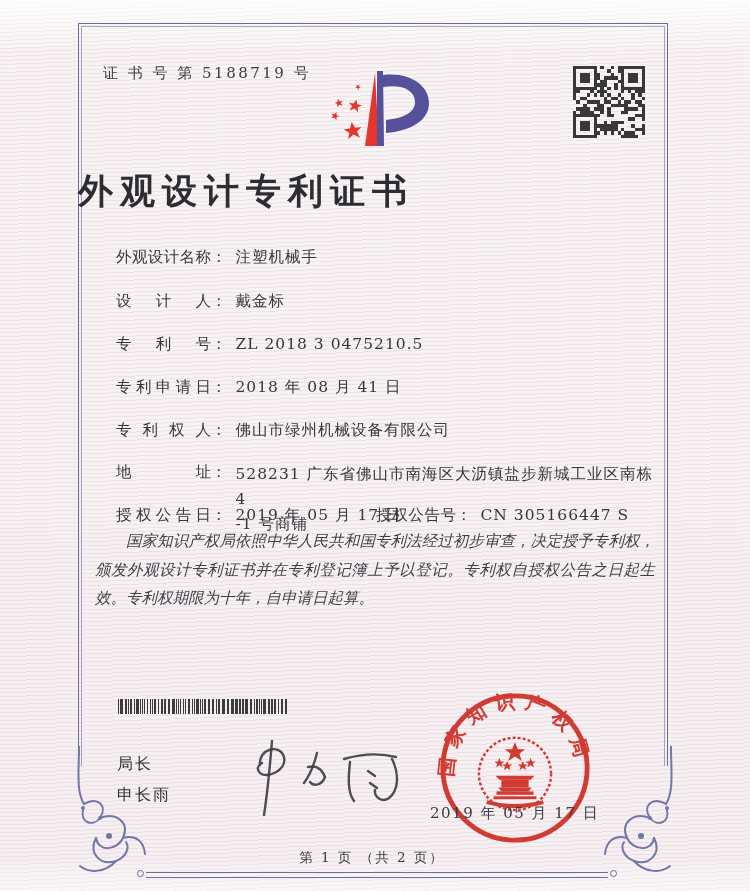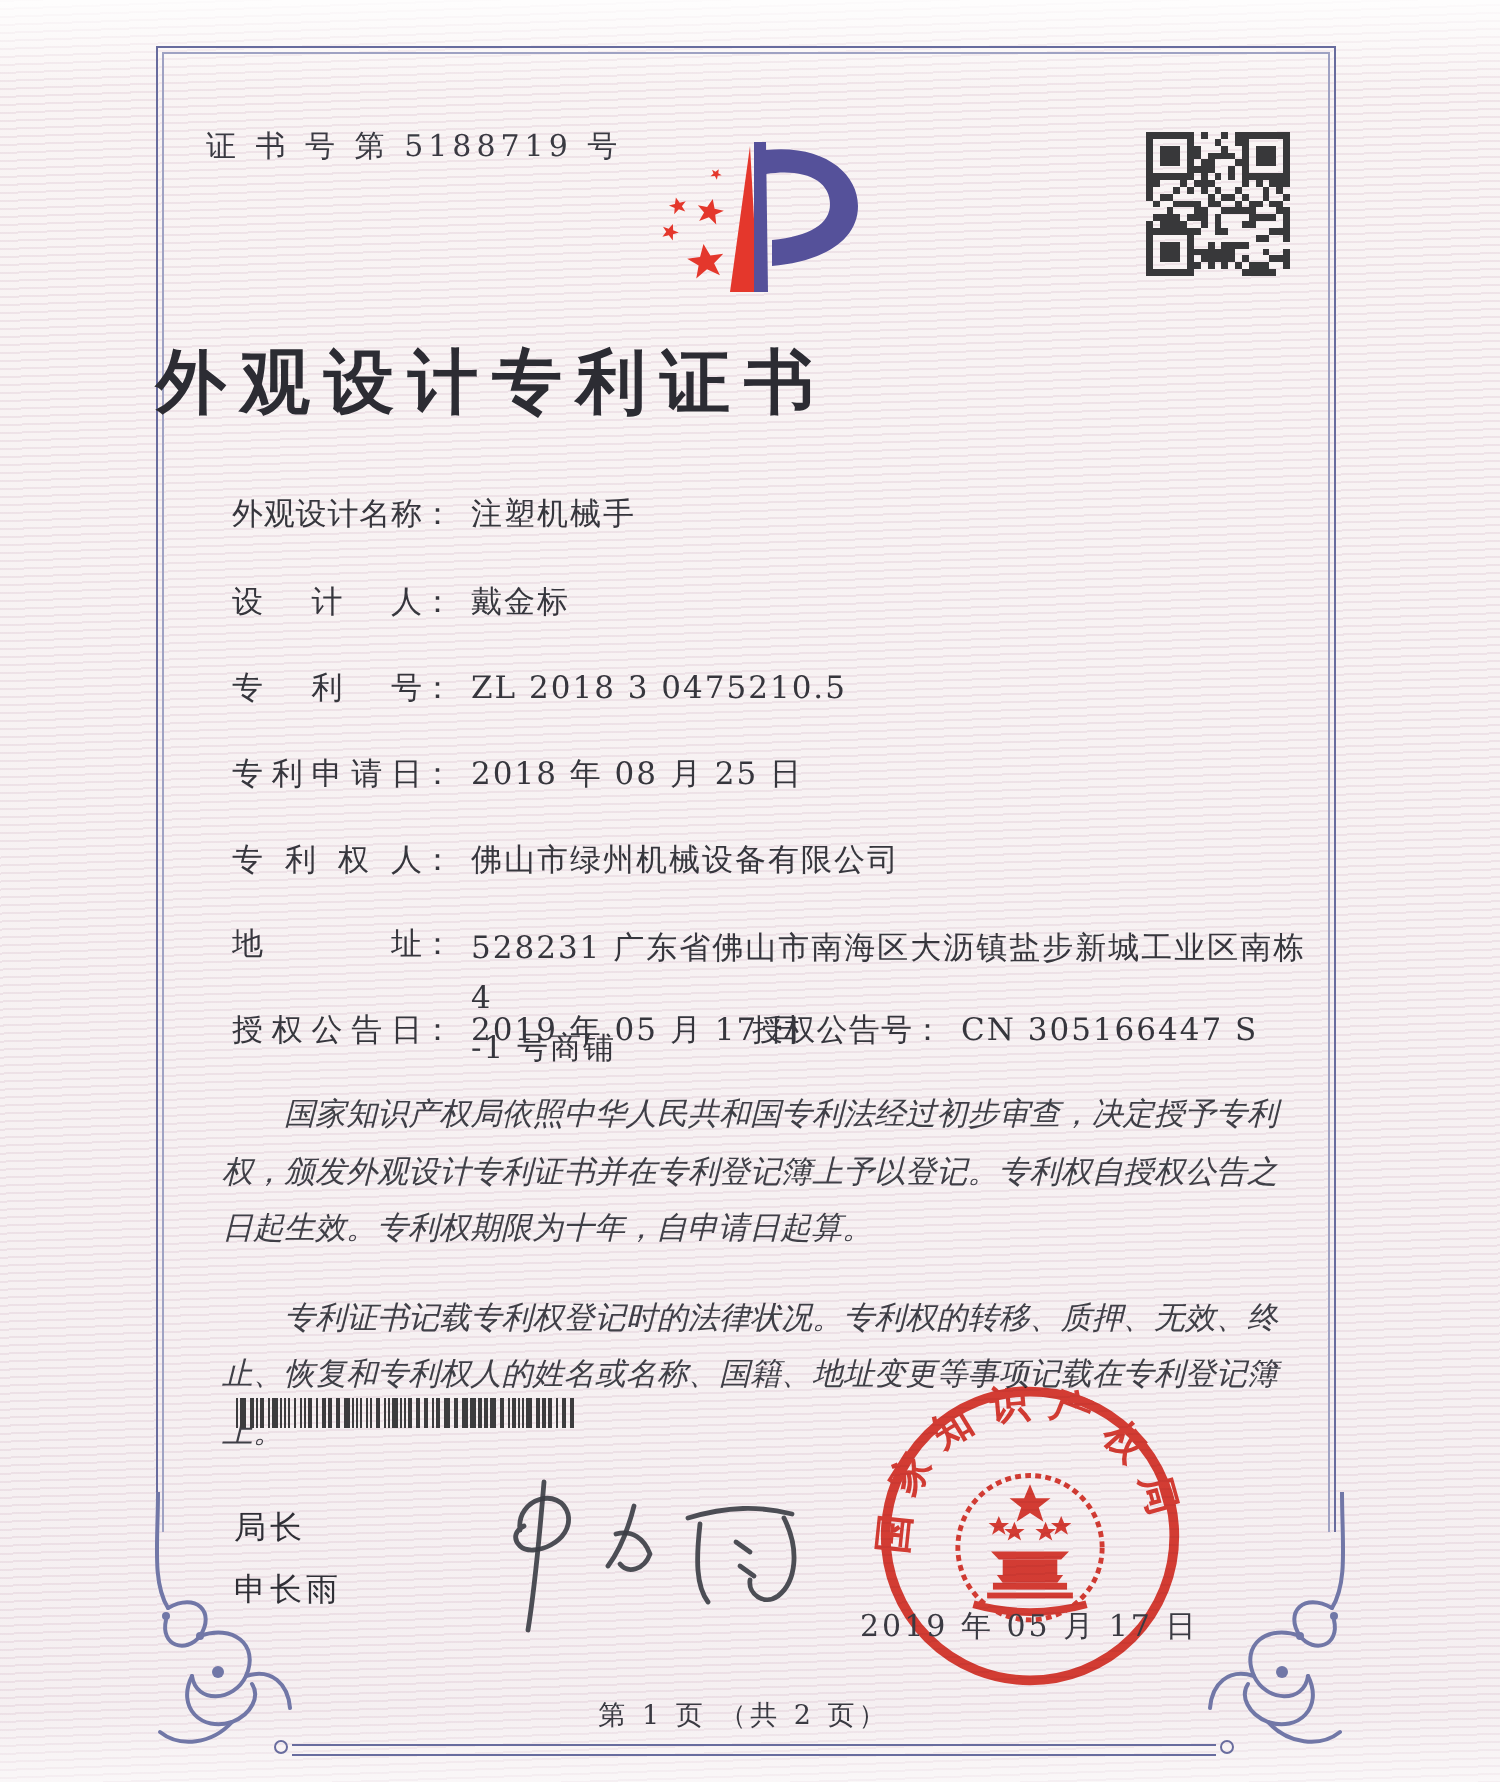--- a/index.html
+++ b/index.html
@@ -33,21 +33,21 @@
   .frow{position:absolute;left:0;white-space:nowrap;}
   .r1{top:2px}.r2{top:46px}.r3{top:89px}.r4{top:132px}.r5{top:175px}.r6{top:217px}.r7{top:260px}
   .flabel{display:inline-block;width:95px;text-align:justify;text-align-last:justify;vertical-align:top;}
   .colon{margin-right:9px;}
   .fvalue{letter-spacing:1px;}
   .addr{display:inline-block;width:422px;white-space:pre-line;line-height:25px;vertical-align:top;}
   .g2{position:absolute;left:260px;top:0;}
   .g2 .flabel{width:80px;}
   .notice{position:absolute;left:95px;top:527px;width:560px;font-size:15.5px;line-height:28.5px;
     color:#3f3f47;text-align:justify;font-style:italic;}
-  .notice p{margin:16px;text-indent:2em;}
+  .notice p{margin:0;text-indent:2em;}
   .barcode{position:absolute;left:118px;top:699px;width:172px;height:15px;}
   .officer-title,.officer-name{position:absolute;left:117px;font-size:16px;color:#2f2f36;
     font-family:Liberation Mono, monospace;letter-spacing:2px;}
   .officer-title{top:754px}
   .officer-name{top:785px}
   .signature{position:absolute;left:222px;top:735px;}
   .sig-stroke{fill:none;stroke:#3a3c44;stroke-width:2.4;stroke-linecap:round;stroke-linejoin:round;opacity:.9;}
   .seal{position:absolute;left:437px;top:690px;mix-blend-mode:multiply;opacity:.95;}
   .seal-red{fill:var(--seal-red,#d9352b);}
   .seal-line{stroke:var(--seal-red,#d9352b);}
@@ -346,40 +346,39 @@
     <div class="frow r1">
       <span class="flabel">外观设计名称</span><span class="colon">：</span><span class="fvalue">注塑机械手</span>
     </div>
     <div class="frow r2">
       <span class="flabel">设计人</span><span class="colon">：</span><span class="fvalue">戴金标</span>
     </div>
     <div class="frow r3">
       <span class="flabel">专利号</span><span class="colon">：</span><span class="fvalue">ZL 2018 3 0475210.5</span>
     </div>
     <div class="frow r4">
-      <span class="flabel">专利申请日</span><span class="colon">：</span><span class="fvalue">2018 年 08 月 25 日</span>
+      <span class="flabel">专利申请日</span><span class="colon">：</span><span class="fvalue">2018 年 08 月 41 日</span>
     </div>
     <div class="frow r5">
       <span class="flabel">专利权人</span><span class="colon">：</span><span class="fvalue">佛山市绿州机械设备有限公司</span>
     </div>
     <div class="frow r6">
       <span class="flabel">地址</span><span class="colon">：</span><span class="fvalue addr">528231 广东省佛山市南海区大沥镇盐步新城工业区南栋 4
 -1 号商铺</span>
     </div>
     <div class="frow r7">
       <span class="flabel">授权公告日</span><span class="colon">：</span><span class="fvalue">2019 年 05 月 17 日</span>
       <span class="g2">
         <span class="flabel">授权公告号</span><span class="colon">：</span><span class="fvalue">CN 305166447 S</span>
       </span>
     </div>
   </div>
 
   <div class="notice">
     <p>国家知识产权局依照中华人民共和国专利法经过初步审查，决定授予专利权，颁发外观设计专利证书并在专利登记簿上予以登记。专利权自授权公告之日起生效。专利权期限为十年，自申请日起算。</p>
-    <p>专利证书记载专利权登记时的法律状况。专利权的转移、质押、无效、终止、恢复和专利权人的姓名或名称、国籍、地址变更等事项记载在专利登记簿上。</p>
   </div>
 
   <div class="barcode">
     <svg id="bc-svg" width="172" height="15" viewBox="0 0 172 15" preserveAspectRatio="none" aria-hidden="true">
         <rect x="0" y="0" width="1" height="15" fill="#3c3c3e"></rect>
         <rect x="2" y="0" width="3" height="15" fill="#3c3c3e"></rect>
         <rect x="7" y="0" width="2" height="15" fill="#3c3c3e"></rect>
         <rect x="10" y="0" width="1" height="15" fill="#3c3c3e"></rect>
         <rect x="12" y="0" width="2" height="15" fill="#3c3c3e"></rect>
         <rect x="16" y="0" width="1" height="15" fill="#3c3c3e"></rect>

